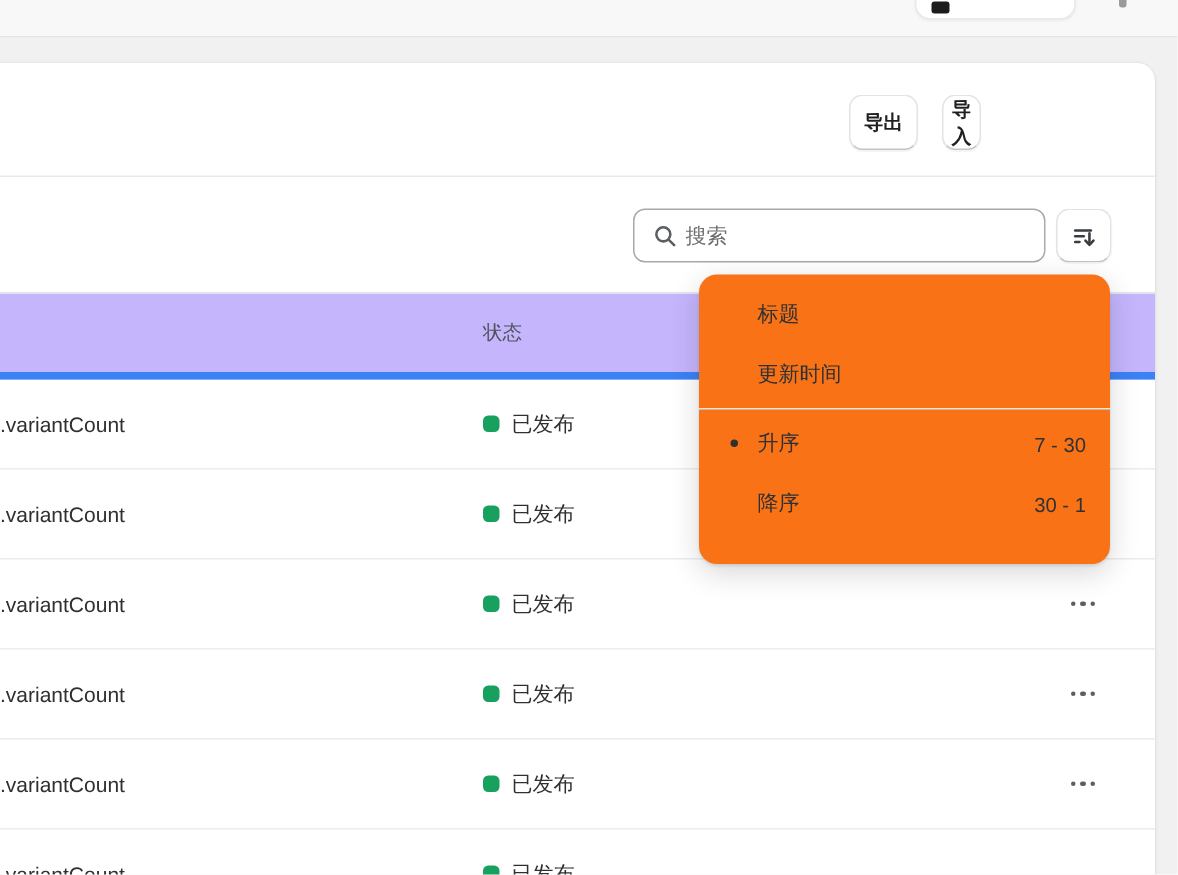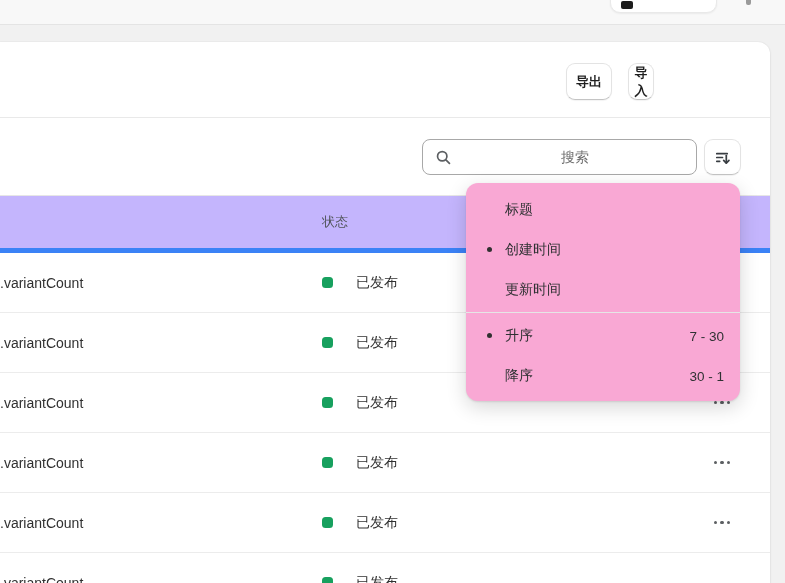--- a/index.html
+++ b/index.html
@@ -50,21 +50,21 @@
   }
   
   .search-box {
     position:absolute; left:422px; top:97px; width:275px; height:36px;
     background:#fff; border:1px solid #a8a8a8; border-radius:8px;
   }
   .search-box svg { position:absolute; left:12px; top:9px; }
   .search-input {
     position:absolute; left:34px; top:1px; width:236px; height:32px;
     border:none; outline:none; font-size:14px; color:#a16207;
-    font-family:inherit; background:transparent;text-align:center;
+    font-family:inherit; background:transparent;
   }
   .search-input::placeholder { color:#6e6e6e; opacity:1; }
   .sort-btn {
     position:absolute; left:704px; top:97px; width:37px; height:36px;
     background:#fff; border:1px solid #e3e3e3; border-bottom-color:#c4c4c4;
     border-radius:9px; box-shadow:0 1px 1px rgba(26,26,26,.05);
     display:flex; align-items:center; justify-content:center; cursor:pointer;
   }
   
   .table-header {
@@ -80,39 +80,39 @@
   .rows { position:absolute; left:0; right:0; top:211px; }
   .row {
     position:relative; height:60px; border-bottom:1px solid #ececec;
   }
   .row-title {
     position:absolute; left:0; top:0; height:100%;
     display:flex; align-items:center; font-size:14px; color:#303030;text-align:center;
   }
   .row-status {
     position:absolute; left:322px; top:0; height:100%;
-    display:flex; align-items:center; gap:23px;
+    display:flex; align-items:center; gap:8px;
   }
   .status-dot {
     width:11px; height:11px; border-radius:3.5px;
     background:var(--status-green,#17A05E); flex:0 0 auto;
   }
   .status-label { font-size:14px; color:#303030; }
   .row-actions {
     position:absolute; left:708px; top:0; height:100%; width:28px;
     display:flex; align-items:center; justify-content:center; gap:3px;
     cursor:pointer;
   }
   .row-actions i {
     width:3.5px; height:3.5px; border-radius:50%; background:#5c5f62; display:block;
   }
   
   .popover {
     position:absolute; left:466px; top:183px; width:274px;
-    padding:7px 0 5px; background:#f9a8d4; border-radius:12px;
+    padding:7px 0 20px; background:#f97316; border-radius:12px;
     box-shadow:0 6px 20px rgba(0,0,0,.16), 0 1px 2px rgba(0,0,0,.10);
     z-index:10;
   }
   .menu-item {
     position:relative; height:40px;
     display:flex; align-items:center; cursor:pointer;
     font-size:14px; color:#2f3133;
   }
   .menu-item .label { margin-left:39px; }
   .menu-item .bullet {
@@ -233,24 +233,20 @@
     </div>
   </div>
 </div>
 
 <div class="popover">
   <div class="menu-item">
 
     <span class="label">标题</span>
   </div>
   <div class="menu-item">
-    <span class="bullet"></span>
-    <span class="label">创建时间</span>
-  </div>
-  <div class="menu-item">
 
     <span class="label">更新时间</span>
   </div>
   <div class="menu-divider"></div>
   <div class="menu-item">
     <span class="bullet"></span>
     <span class="label">升序</span>
     <span class="value">7 - 30</span>
   </div>
   <div class="menu-item">

